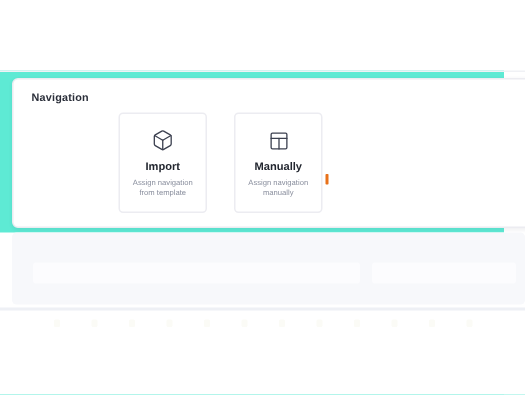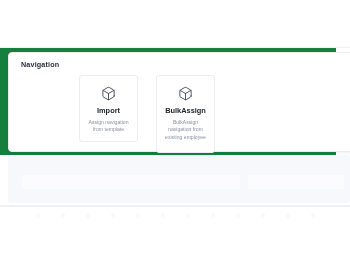--- a/index.html
+++ b/index.html
@@ -12,21 +12,21 @@
     overflow: hidden;
     background: #ffffff;
     font-family: "Liberation Sans", sans-serif;
     -webkit-font-smoothing: antialiased;
   }
 
   #app {
     position: relative;
     width: 336px;
     height: 263px;
-    background: #15803d;
+    background: #5eead4;
   }
 
   
   .top-blank {
     position: absolute;
     left: 0; top: 0;
     width: 350px; height: 47px;
     background: #ffffff;
   }
   .top-rule {
@@ -205,33 +205,34 @@
           <svg width="15" height="15" viewBox="0 0 24 24" fill="none" stroke="currentColor" stroke-width="1.4" stroke-linecap="round" stroke-linejoin="round">
             <path d="M21 16V8a2 2 0 0 0-1-1.73l-7-4a2 2 0 0 0-2 0l-7 4A2 2 0 0 0 3 8v8a2 2 0 0 0 1 1.73l7 4a2 2 0 0 0 2 0l7-4A2 2 0 0 0 21 16z"></path>
             <polyline points="3.27 6.96 12 12.01 20.73 6.96"></polyline>
             <line x1="12" y1="22.08" x2="12" y2="12"></line>
           </svg>
         </span>
         <div class="card-title">Import</div>
         <div class="card-desc">Assign navigation from template</div>
       </div>
 
-
-
-      <div class="card tall">
+      <div class="card">
         <span class="card-icon">
-          <svg width="15" height="15" viewBox="0 0 24 24" fill="none" stroke="currentColor" stroke-width="1.4" stroke-linecap="round" stroke-linejoin="round">
-            <path d="M21 16V8a2 2 0 0 0-1-1.73l-7-4a2 2 0 0 0-2 0l-7 4A2 2 0 0 0 3 8v8a2 2 0 0 0 1 1.73l7 4a2 2 0 0 0 2 0l7-4A2 2 0 0 0 21 16z"></path>
-            <polyline points="3.27 6.96 12 12.01 20.73 6.96"></polyline>
-            <line x1="12" y1="22.08" x2="12" y2="12"></line>
+          <svg width="14" height="14" viewBox="0 0 24 24" fill="none" stroke="currentColor" stroke-width="1.5" stroke-linecap="round" stroke-linejoin="round">
+            <rect x="3" y="3" width="18" height="18" rx="1.5"></rect>
+            <line x1="3" y1="9" x2="21" y2="9"></line>
+            <line x1="12" y1="9" x2="12" y2="21"></line>
           </svg>
         </span>
-        <div class="card-title">BulkAssign</div>
-        <div class="card-desc">BulkAssign navigation from existing employee</div>
+        <div class="card-title">Manually</div>
+        <div class="card-desc">Assign navigation manually</div>
+        <div class="caret-marker"></div>
       </div>
+
+
 
     </div>
   </div>
 
   <div class="below">
     <div class="ghost-band"></div>
     <div class="ghost-strip"></div>
     <div class="ghost-strip2"></div>
     <div class="ghost-rule"></div>
     <div class="ghost-dots">

